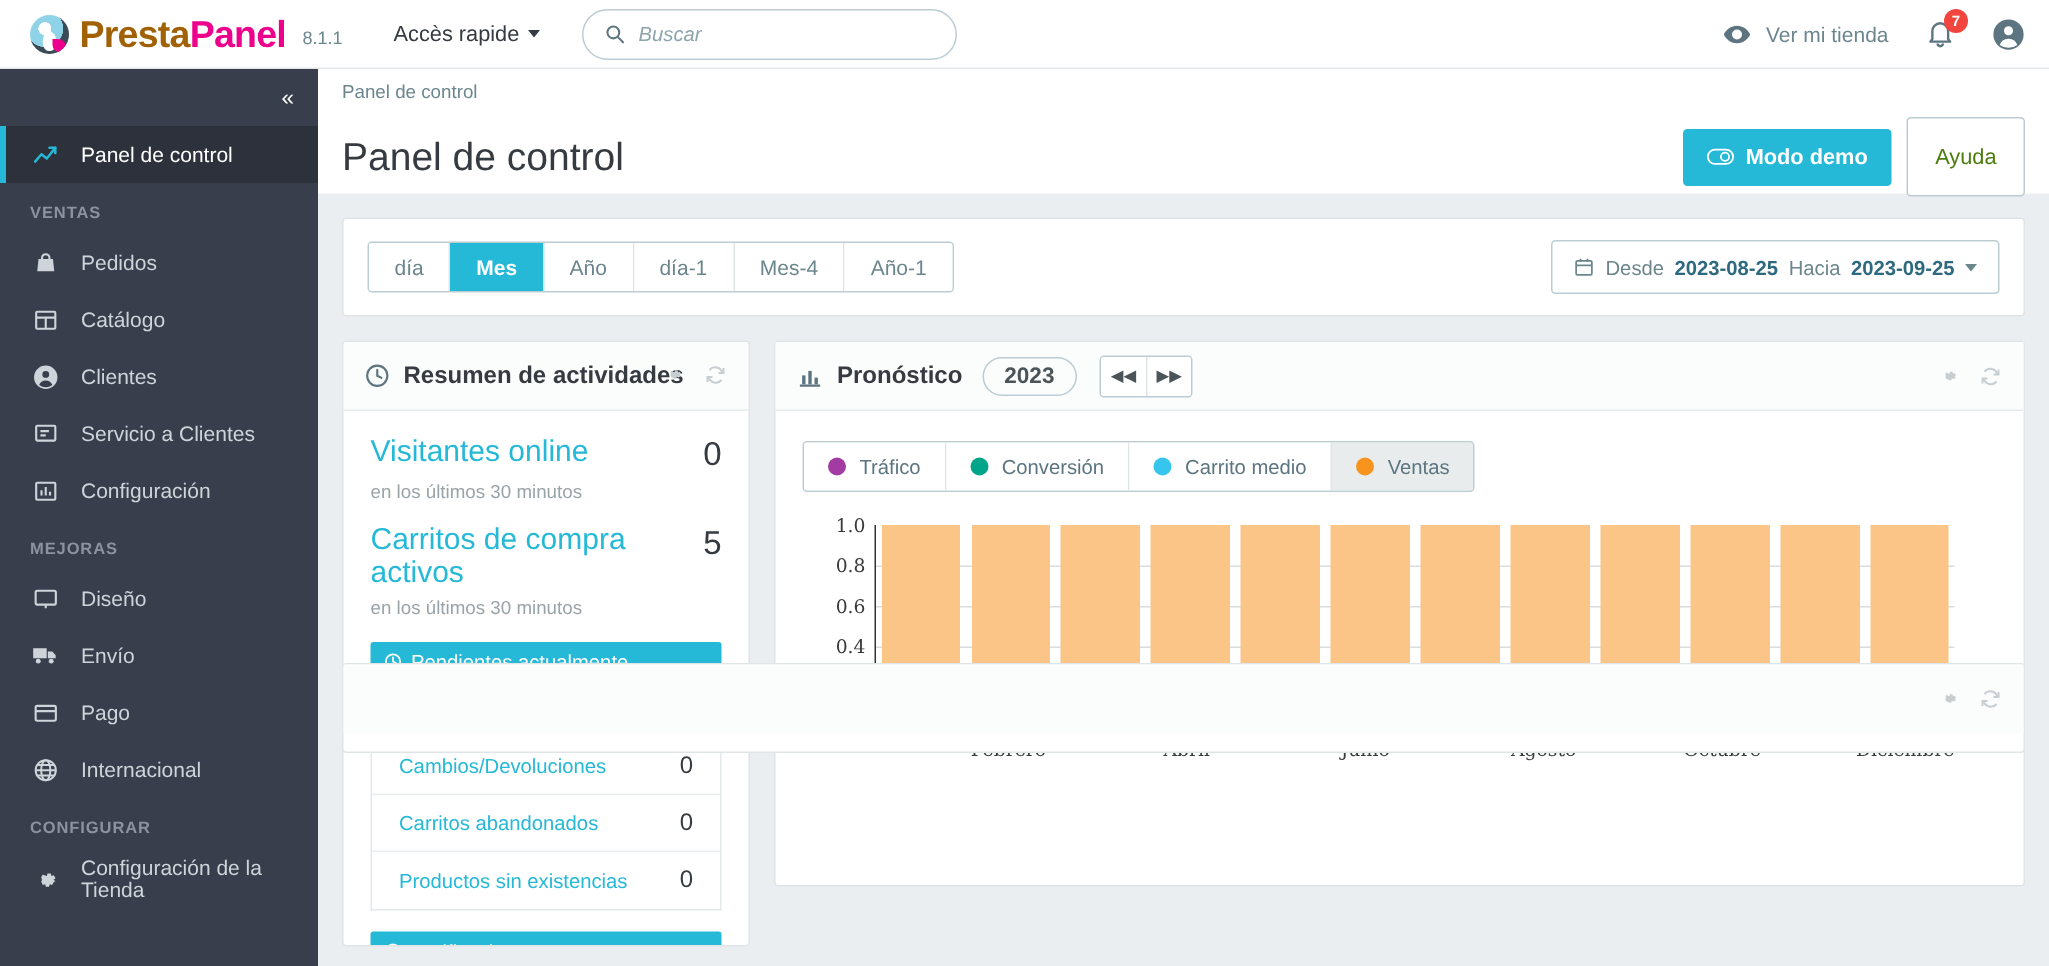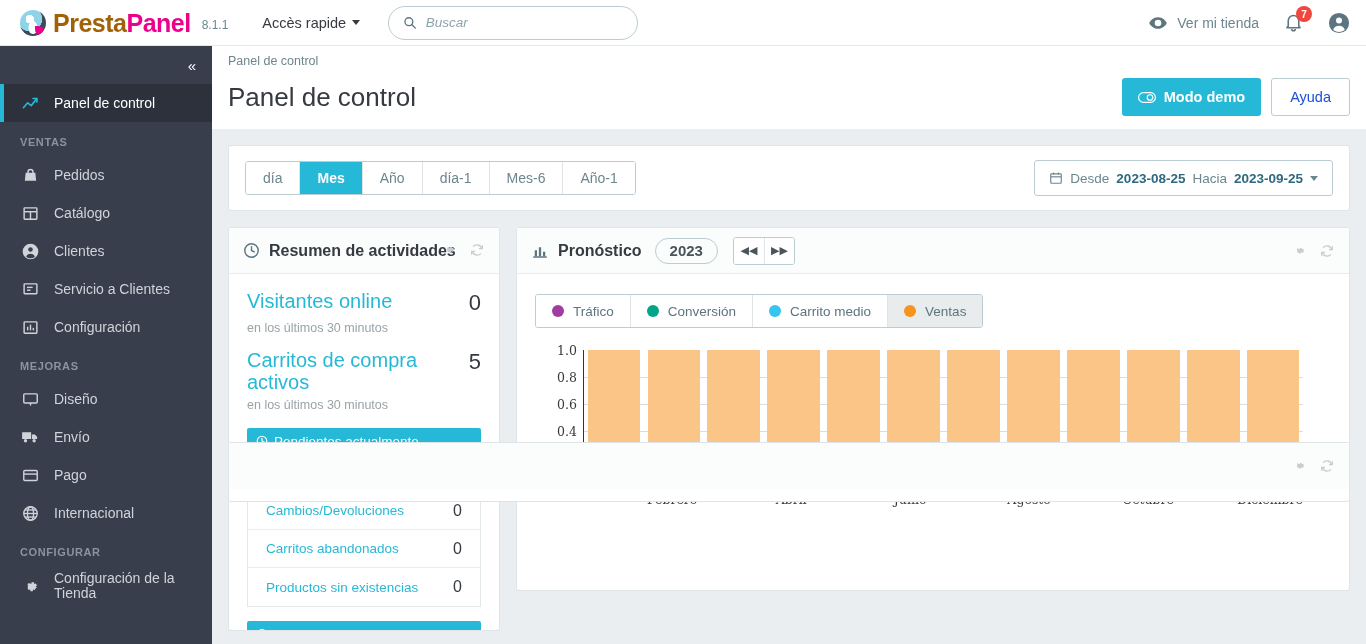--- a/index.html
+++ b/index.html
@@ -108,22 +108,22 @@
   .page-title-row { display: flex; align-items: center; margin-top: 10px; }
   .page-title { font-size: 26px; color: #363a41; font-weight: normal; }
   .head-actions { margin-left: auto; display: flex; gap: 10px; align-items: center; }
   .btn-demo {
     background: #25b9d7; color: #fff; border: none; border-radius: 3px;
     height: 38px; padding: 0 16px; font-size: 14.5px; font-weight: bold;
     display: flex; align-items: center; gap: 8px; cursor: pointer;
     font-family: "Liberation Sans", sans-serif;
   }
   .btn-help {
-    background: #fff; color: #1d4ed8; border: 1px solid #bbcdd2; border-radius: 3px;
-    height: 38px; padding: 0 18px; font-size: 14.5px; cursor: pointer;
+    background: #fff; color: #4d7c0f; border: 1px solid #bbcdd2; border-radius: 3px;
+    height: 53px; padding: 0 18px; font-size: 14.5px; cursor: pointer;
     font-family: "Liberation Sans", sans-serif;
   }
 
   .content { padding: 16px; }
 
   .toolbar-card {
     background: #fff; border: 1px solid #dfe4e7; border-radius: 3px;
     height: 66px; display: flex; align-items: center; padding: 0 16px;
   }
   .seg-group { display: flex; border: 1px solid #bbcdd2; border-radius: 3px; overflow: hidden; }
@@ -420,21 +420,21 @@
     </div>
 
     <div class="content">
 
       <div class="toolbar-card">
         <div class="seg-group">
           <div class="seg">día</div>
           <div class="seg active">Mes</div>
           <div class="seg">Año</div>
           <div class="seg">día-1</div>
-          <div class="seg">Mes-6</div>
+          <div class="seg">Mes-4</div>
           <div class="seg">Año-1</div>
         </div>
 
         <div class="date-picker">
           <svg width="14" height="14" viewBox="0 0 24 24" fill="none" stroke="#6c868e" stroke-width="2">
               <rect x="3" y="5" width="18" height="16" rx="1.5"></rect>
               <line x1="3" y1="10" x2="21" y2="10"></line>
               <line x1="8" y1="2.5" x2="8" y2="6"></line>
               <line x1="16" y1="2.5" x2="16" y2="6"></line>
             </svg>

